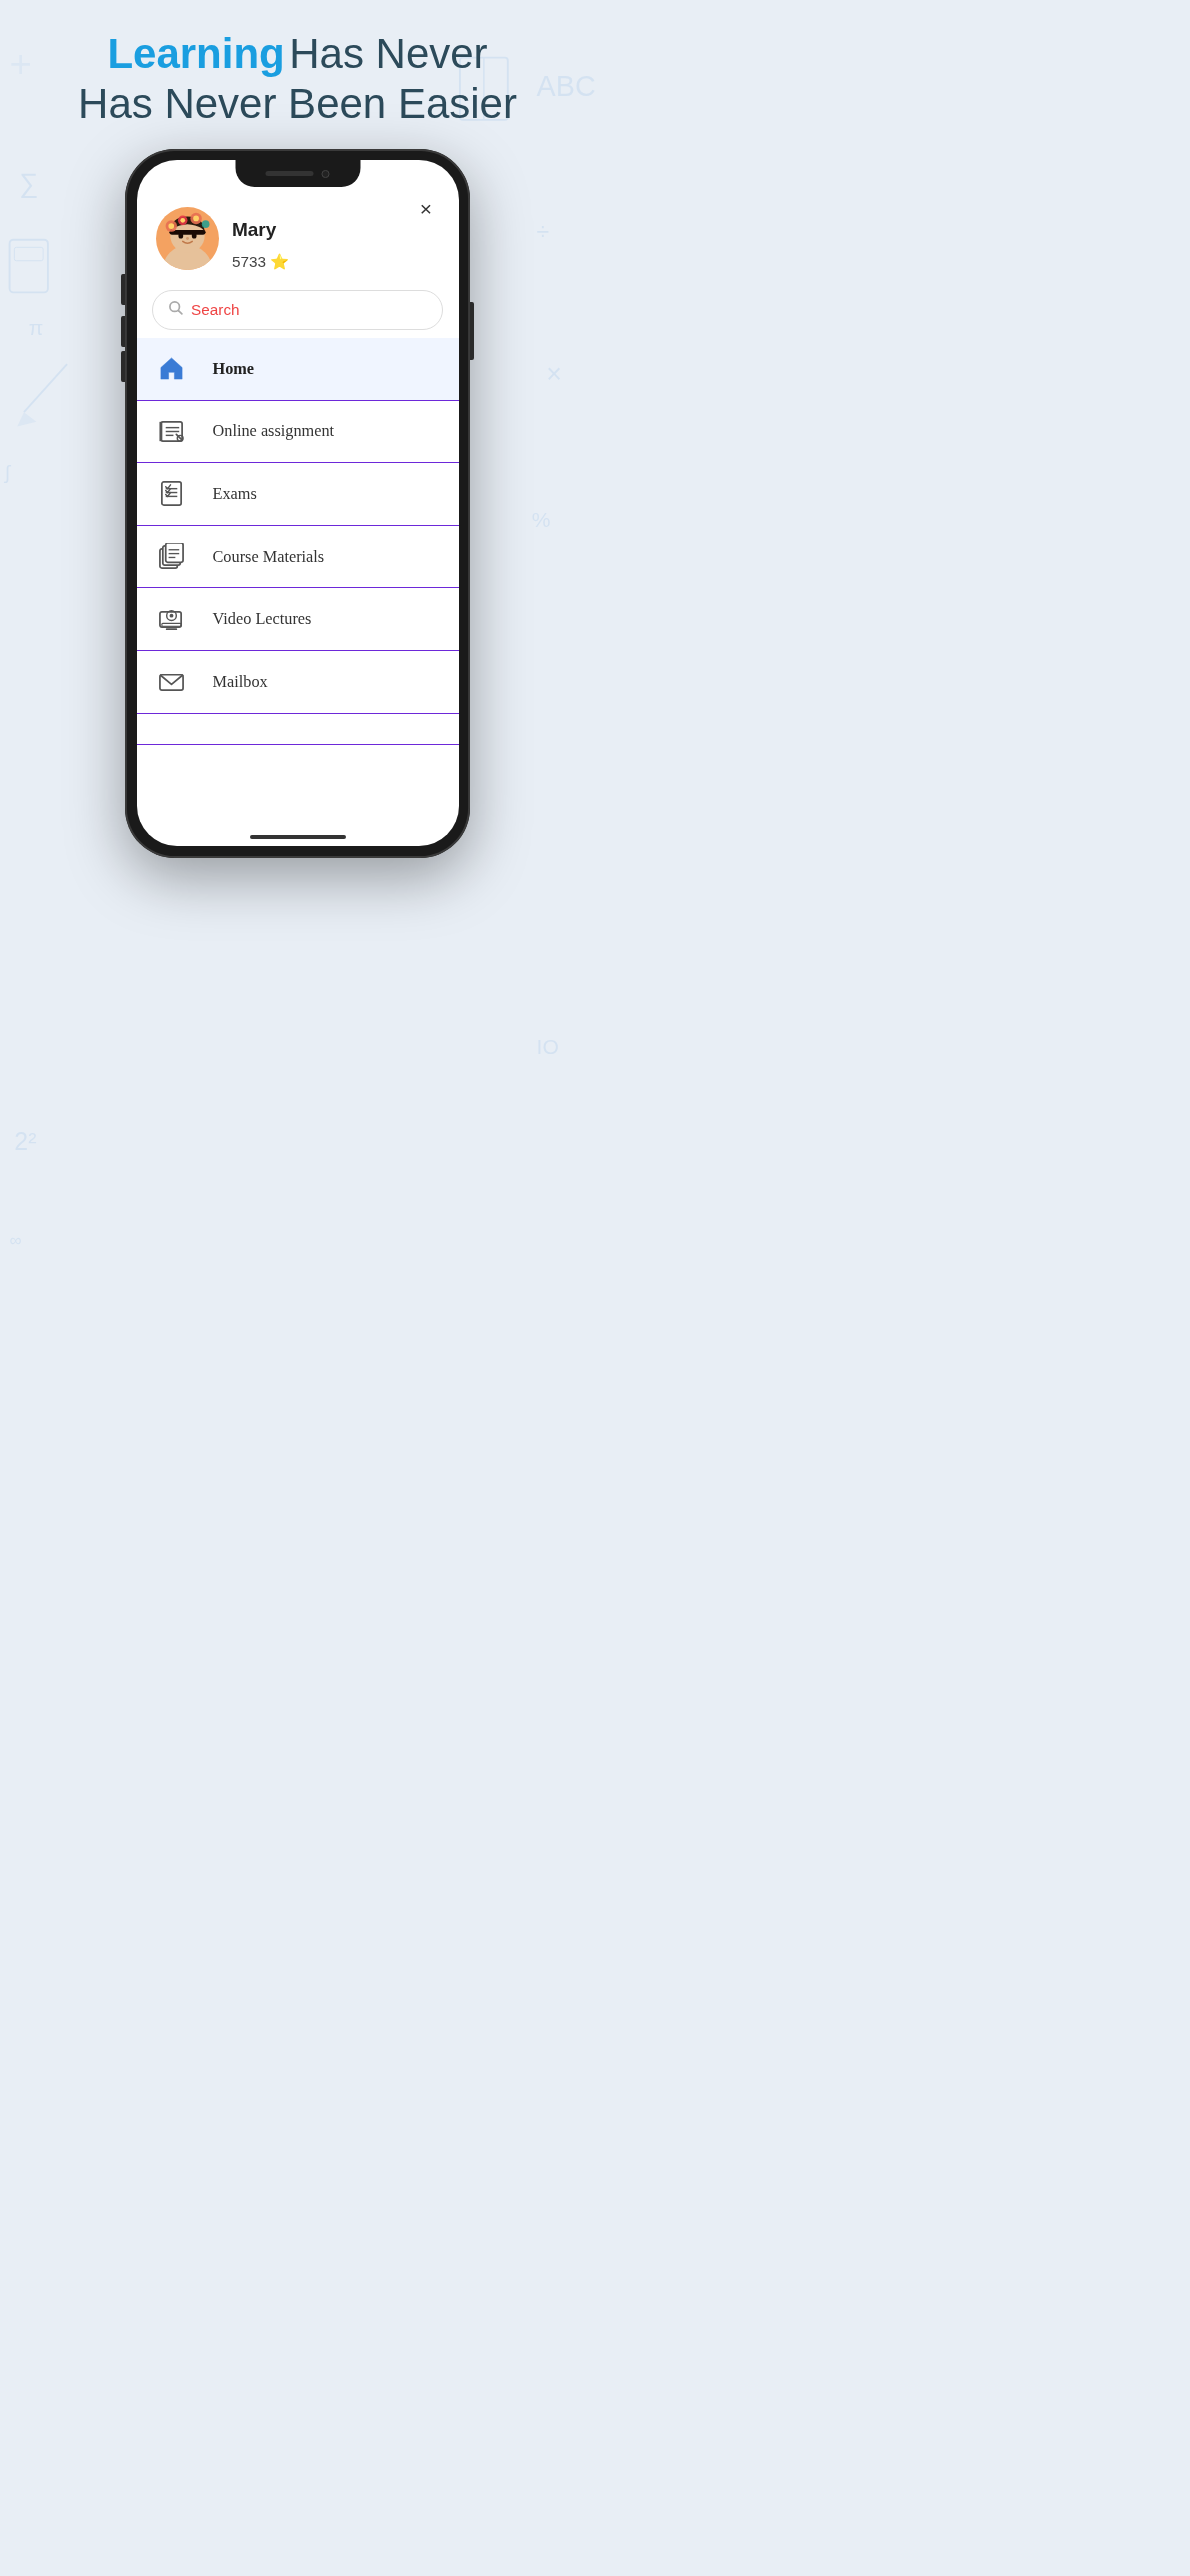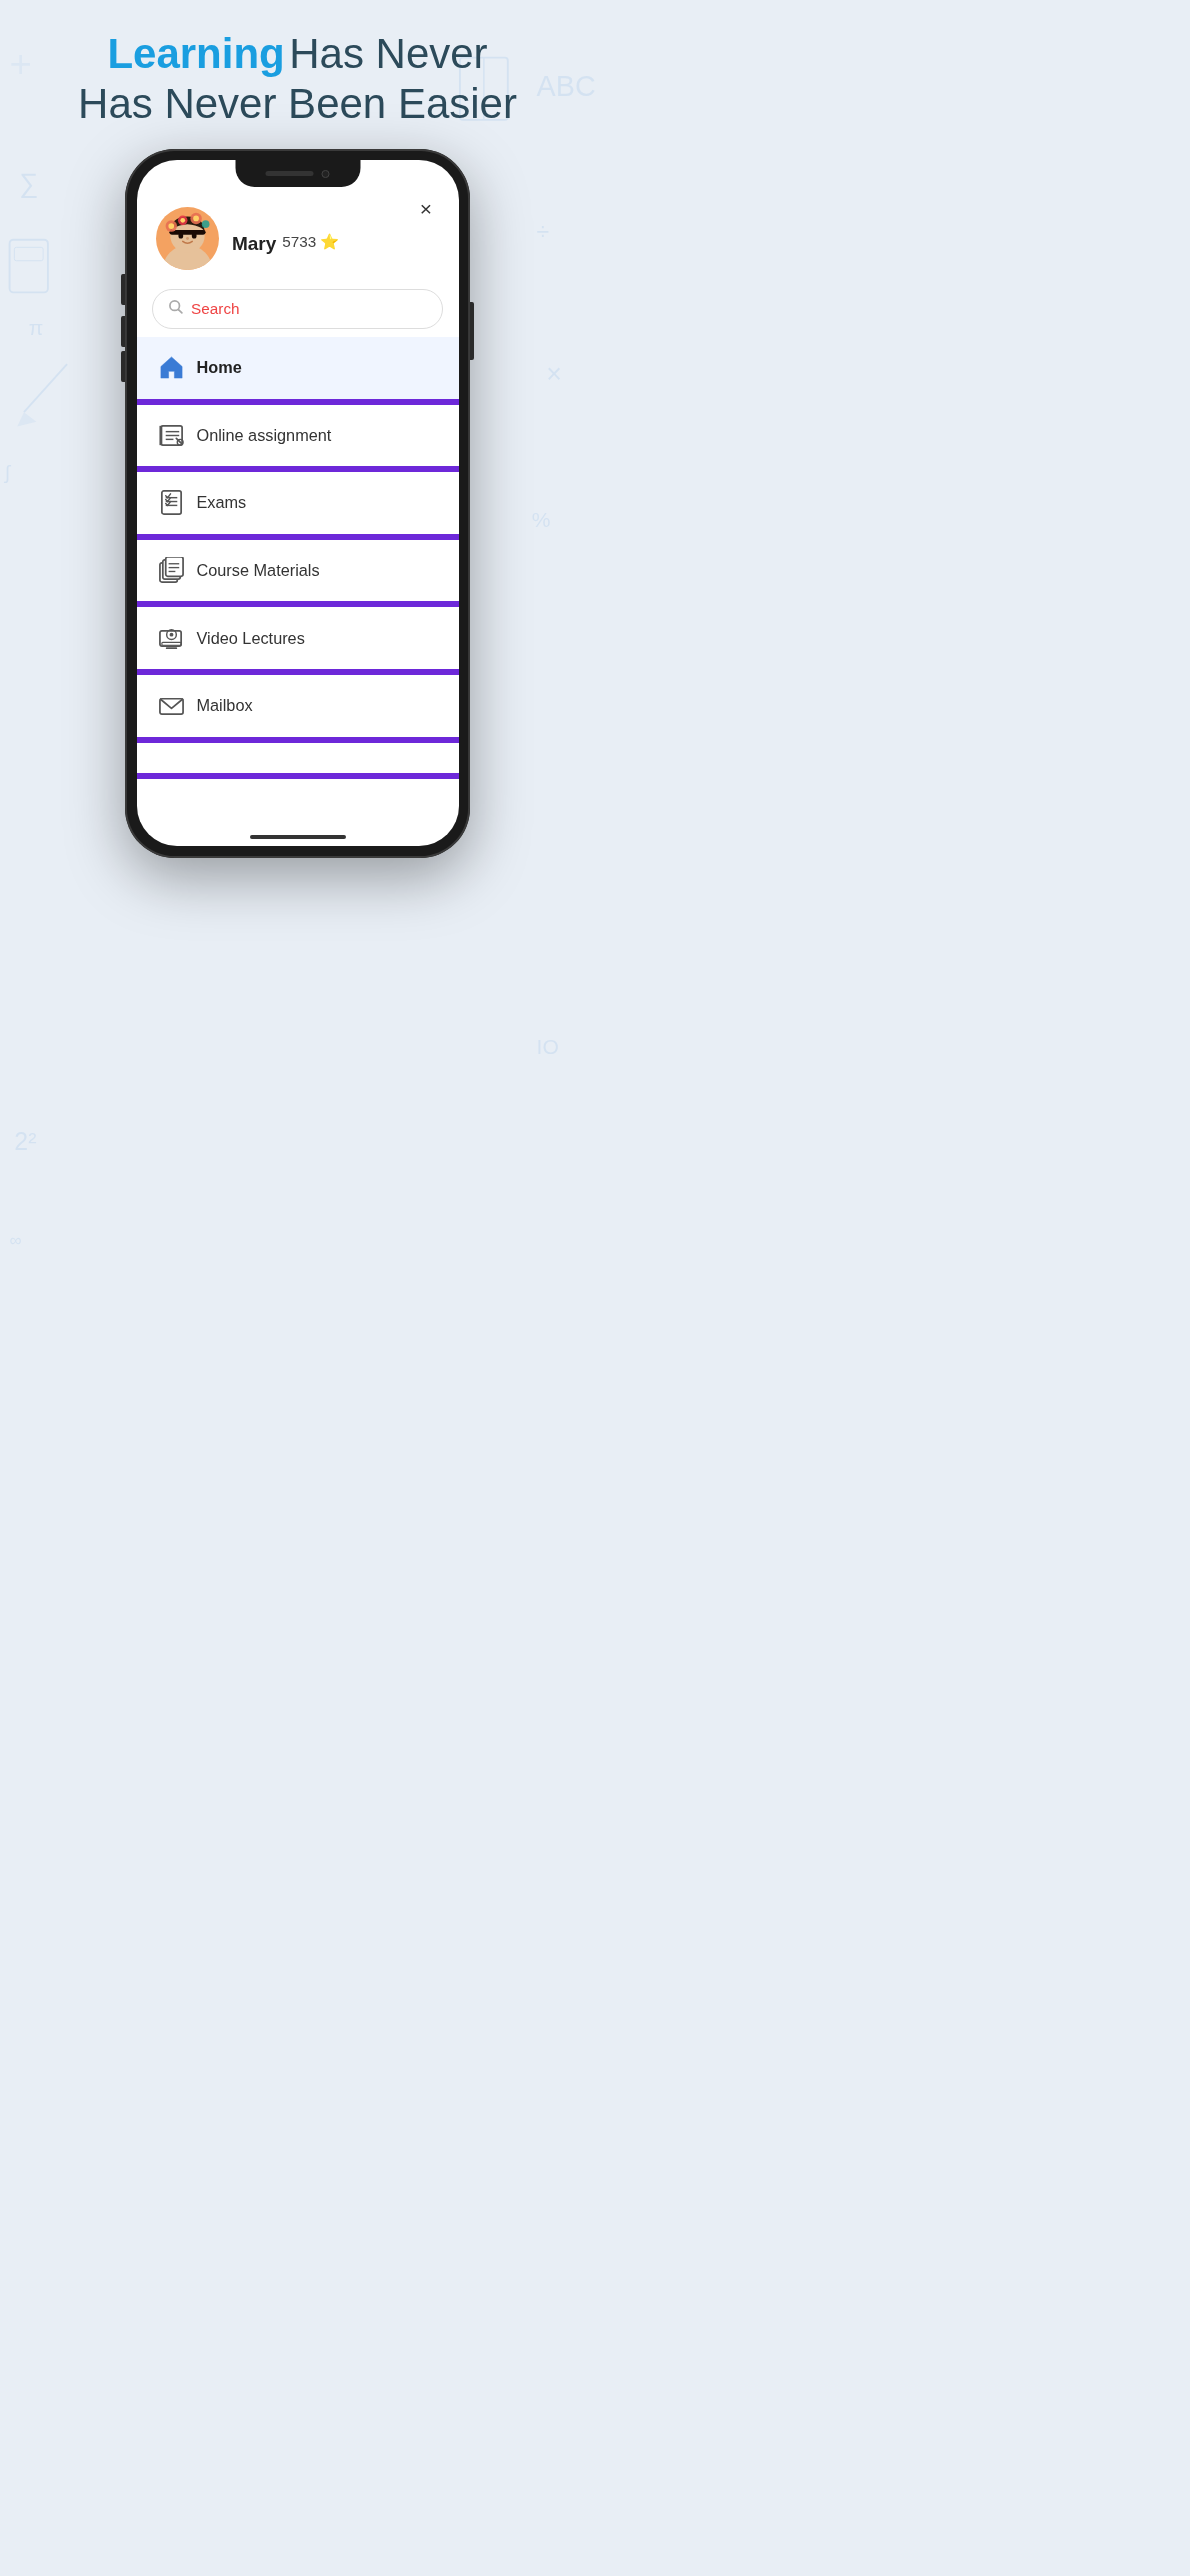--- a/index.html
+++ b/index.html
@@ -156,22 +156,22 @@
     }
 
     
     .avatar svg {
       width: 100%;
       height: 100%;
     }
 
     .user-info {
       display: flex;
-      flex-direction: row;
-      gap: 6px;
+      flex-direction: column;
+      gap: 12px;
       margin-top: 12px;
     }
 
     .user-name {
       font-size: 19px;
       font-weight: 600;
       color: #222;
     }
 
     .user-score {
@@ -204,23 +204,24 @@
     
     .menu-list {
       margin-top: 3.8px;
       overflow-y: auto;
     }
 
     .menu-item {
       display: flex;
       align-items: center;
       padding: 15.3px 19px;
-      gap: 10px;
+      gap: 26px;
       cursor: pointer;
-      border-bottom: 6px solid #6d28d9;
+      border-bottom: 1px solid #6d28d9;
+      font-family: Liberation Serif, serif;
     }
 
     .menu-item.active {
       background: #f0f5ff;
     }
 
     .menu-icon {
       width: 31px;
       height: 31px;
       display: flex;

